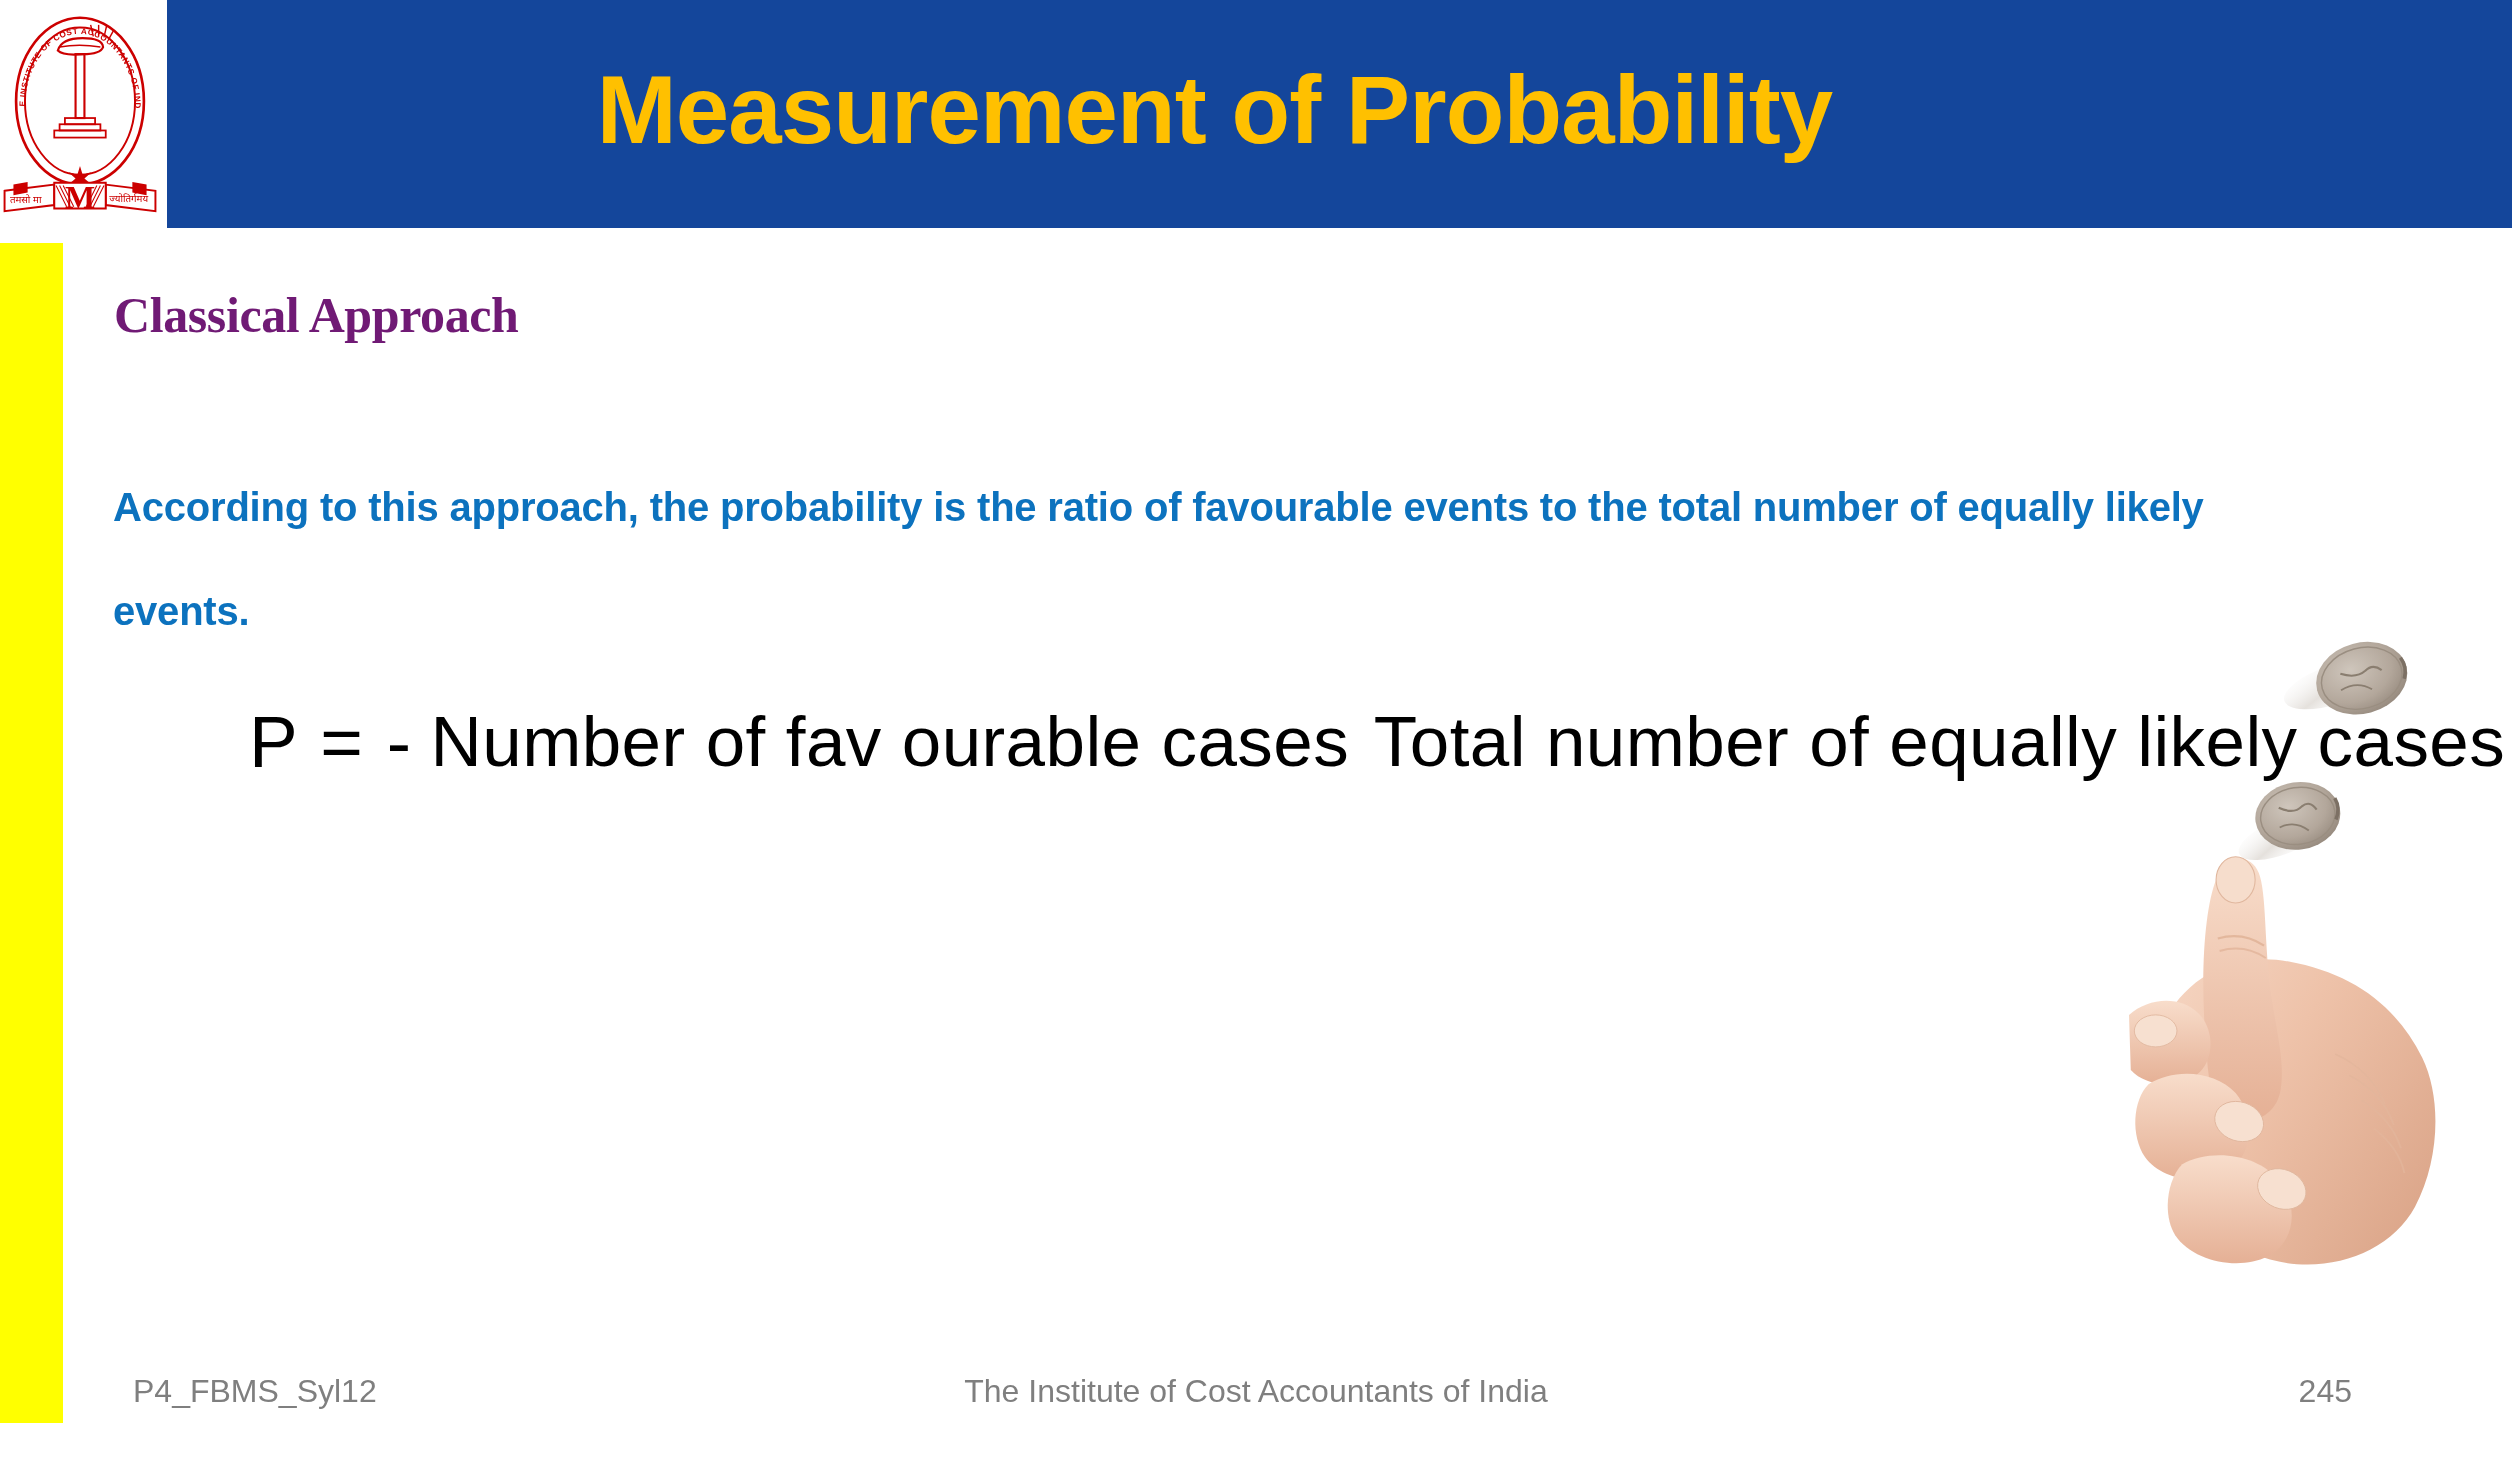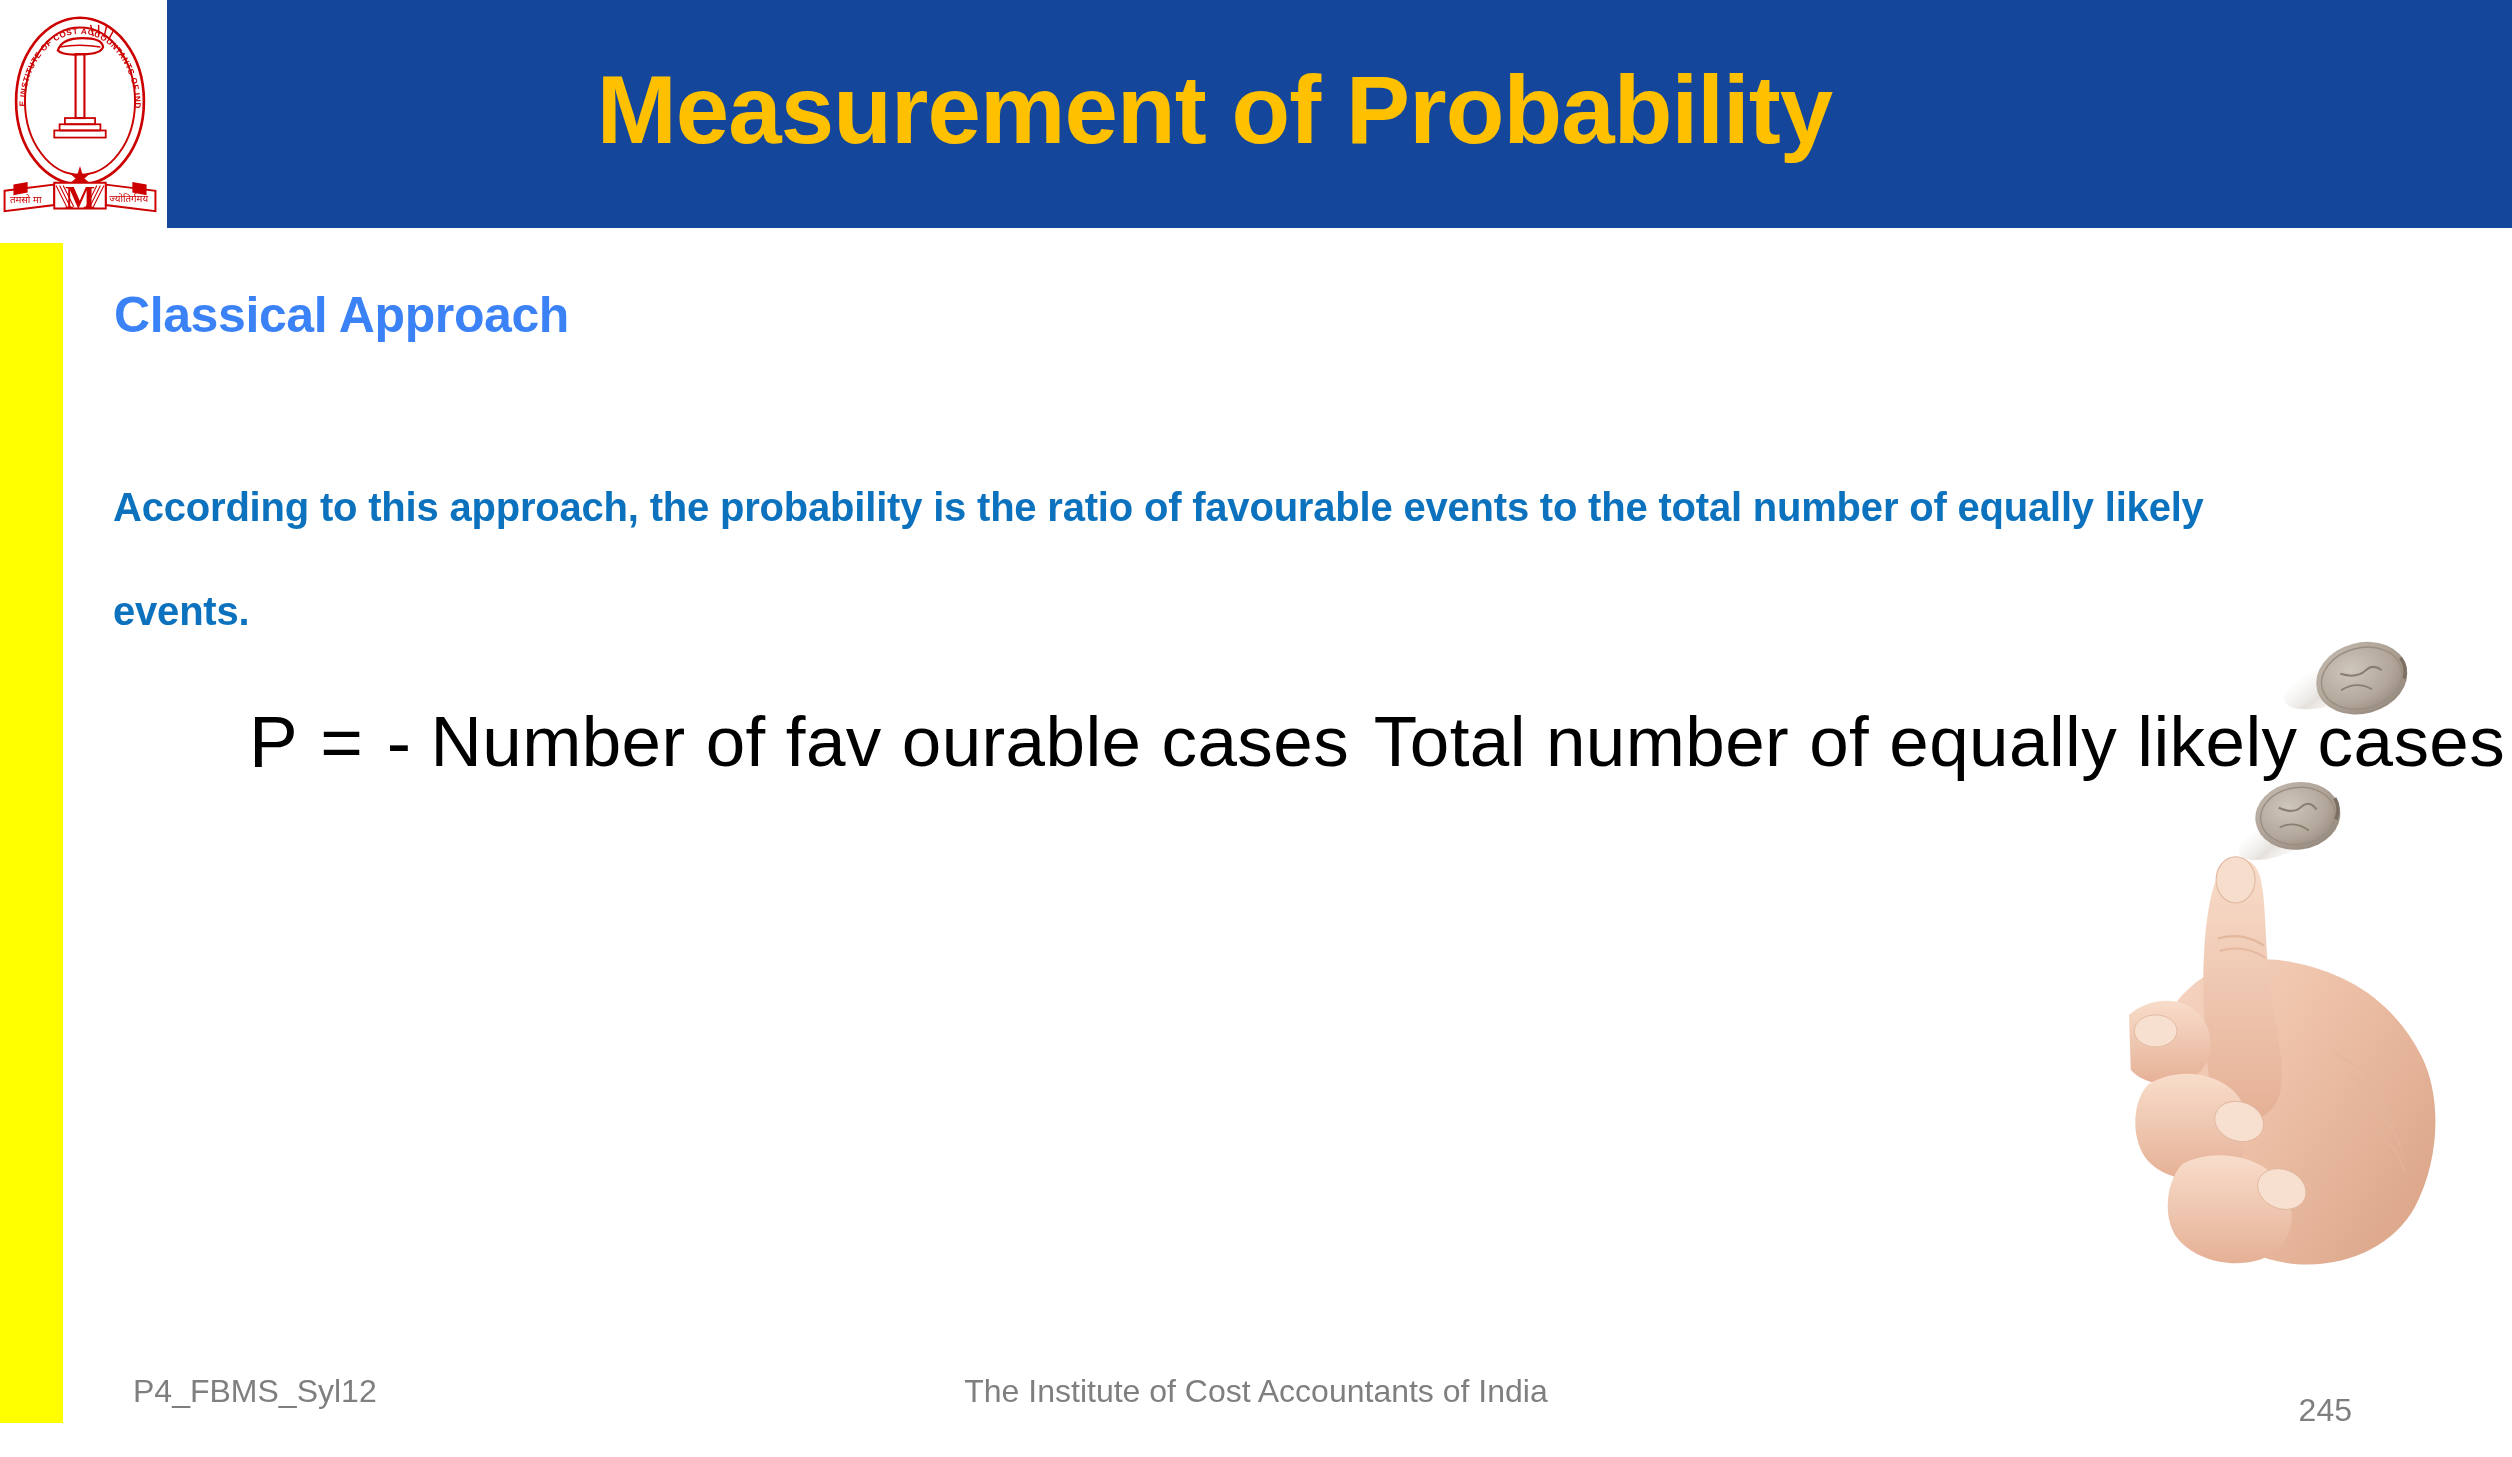--- a/index.html
+++ b/index.html
@@ -70,22 +70,22 @@
     width: 63px;
     height: 1180px;
     background: #FFFF00;
   }
 
   
   .subtitle {
     position: absolute;
     left: 114px;
     top: 286px;
-    color: #3b82f6;
-    font-family: Liberation Sans, sans-serif;
+    color: #701a75;
+    font-family: Liberation Serif, serif;
     font-weight: bold;
     font-size: 50px;
     letter-spacing: -0.4px;
     white-space: nowrap;
   }
   .paragraph {
     position: absolute;
     left: 113px;
     top: 455px;
     width: 2205px;
@@ -168,21 +168,20 @@
   }
   .footer-right {
     position: absolute;
     right: 160px;
     top: 1373px;
     color: #7F7F7F;
     font-family: "Liberation Sans", sans-serif;
     font-size: 32px;
     font-weight: normal;
     white-space: nowrap;
-    margin-top: 19px;
   }
 </style>
 </head>
 <body>
 
 <div id="slide">
 
   <div class="header-bar"></div>
 
   <div class="header-title">Measurement of Probability</div>

